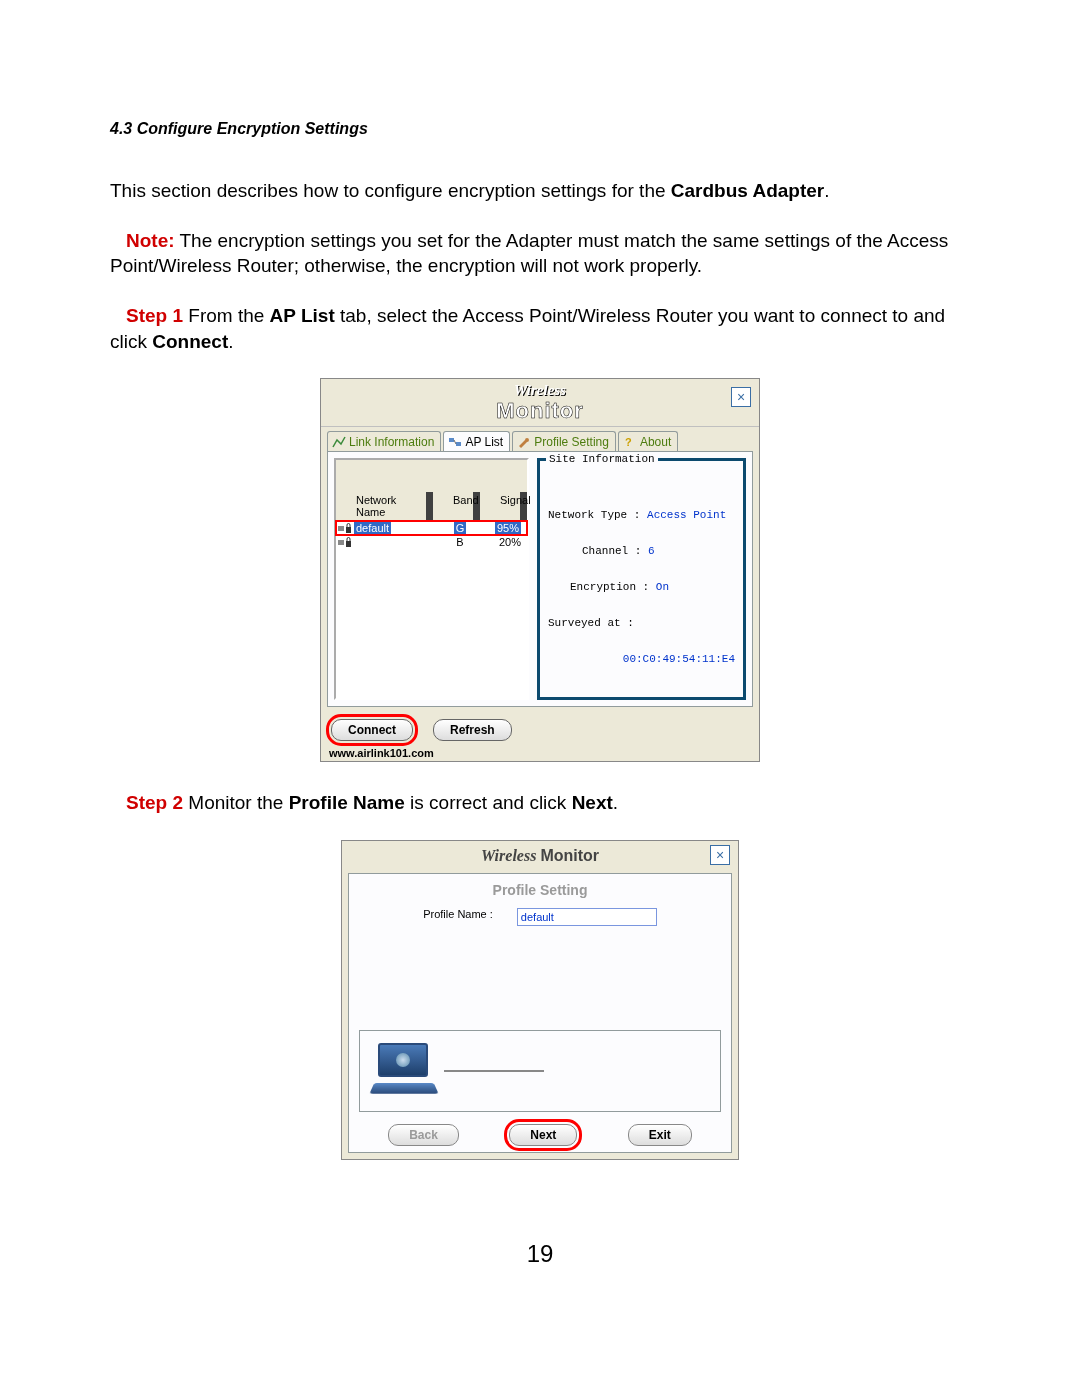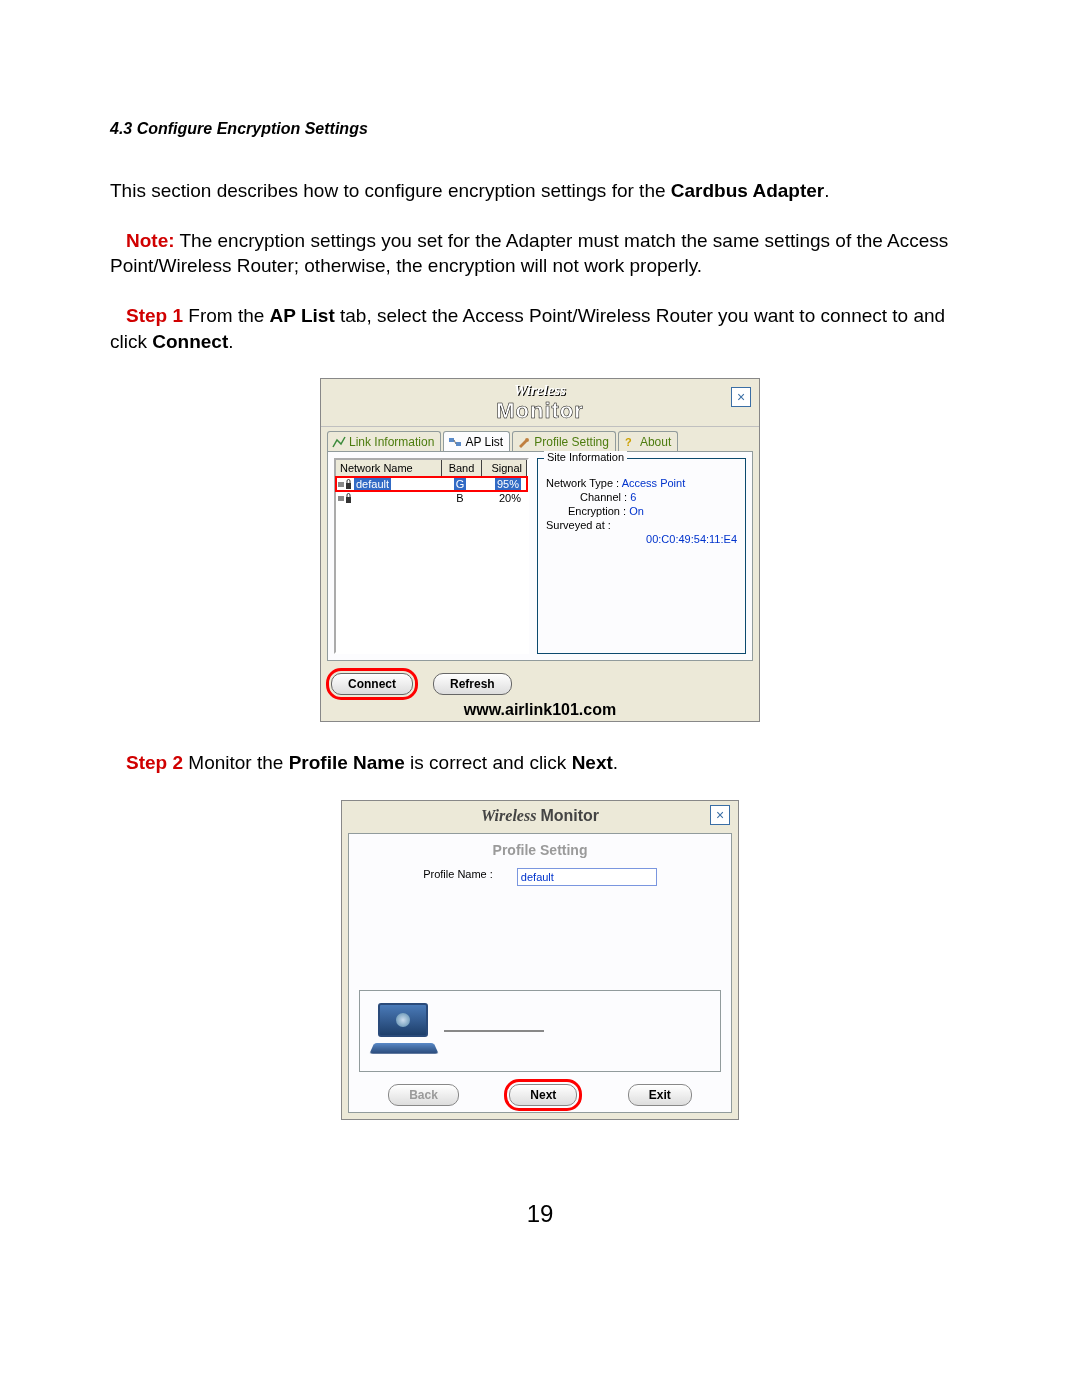--- a/index.html
+++ b/index.html
@@ -123,23 +123,24 @@
   border: 2px inset #fff;
   background: #fff;
   font-size: 11px;
 }
 .list-head {
   display: flex;
   background: #ece9d8;
   border-bottom: 1px solid #aca899;
 }
 .list-head div {
-  padding: 2px 4px;
-  border-right: 1px solid #404040;
-  font-size: 11px;
+  padding: 2px 20px;
+  border-right: 7px solid #404040;
+  font-size: 11px;
+  margin-top: 32px;
 }
 .col-name { flex: 1; }
 .col-band { width: 40px; text-align: center; }
 .col-sig { width: 45px; text-align: right; }
 .list-row {
   display: flex;
   align-items: center;
   padding: 1px 2px;
   font-size: 11px;
 }
@@ -154,35 +155,36 @@
   height: 11px;
   display: inline-block;
   margin-right: 2px;
 }
 .list-row .col-name { flex: 1; display: flex; align-items: center; }
 .list-row .col-band { width: 40px; text-align: center; }
 .list-row .col-sig { width: 45px; text-align: right; padding-right: 4px; }
 
 .siteinfo {
   flex: 1;
-  border: 1px solid #0c4a6e;
-  padding: 16px 8px 8px 8px;
-  font-size: 11px;
-  position: relative;
+  border: 3px solid #0c4a6e;
+  padding: 24px 8px 8px 8px;
+  font-size: 11px;
+  position: relative;
+  font-family: Liberation Mono, monospace;
 }
 .siteinfo-legend {
   position: absolute;
   top: -8px;
   left: 6px;
   background: #fcfcfe;
   padding: 0 3px;
   font-size: 11px;
 }
 .siteinfo div.kv {
-  margin: 2px 0;
+  margin: 24px 0;
   text-align: left;
 }
 .siteinfo .val { color: #0033cc; }
 .siteinfo .surv { margin-top: 24px; }
 
 .btnrow {
   display: flex;
   gap: 20px;
   padding: 6px 10px 4px 10px;
 }
@@ -193,22 +195,22 @@
   background: linear-gradient(#fff,#ddd);
   font-weight: bold;
   font-size: 12px;
   cursor: pointer;
 }
 .highlight-btn {
   outline: 3px solid #ff0000;
   outline-offset: 2px;
 }
 .footer-url {
-  text-align: center;
-  font-size: 16px;
+  text-align: left;
+  font-size: 11px;
   font-weight: bold;
   padding: 2px 8px;
   background: #ece9d8;
   color: #000;
 }
 
 
 .win2 { width: 398px; }
 .title2 {
   height: 30px;

